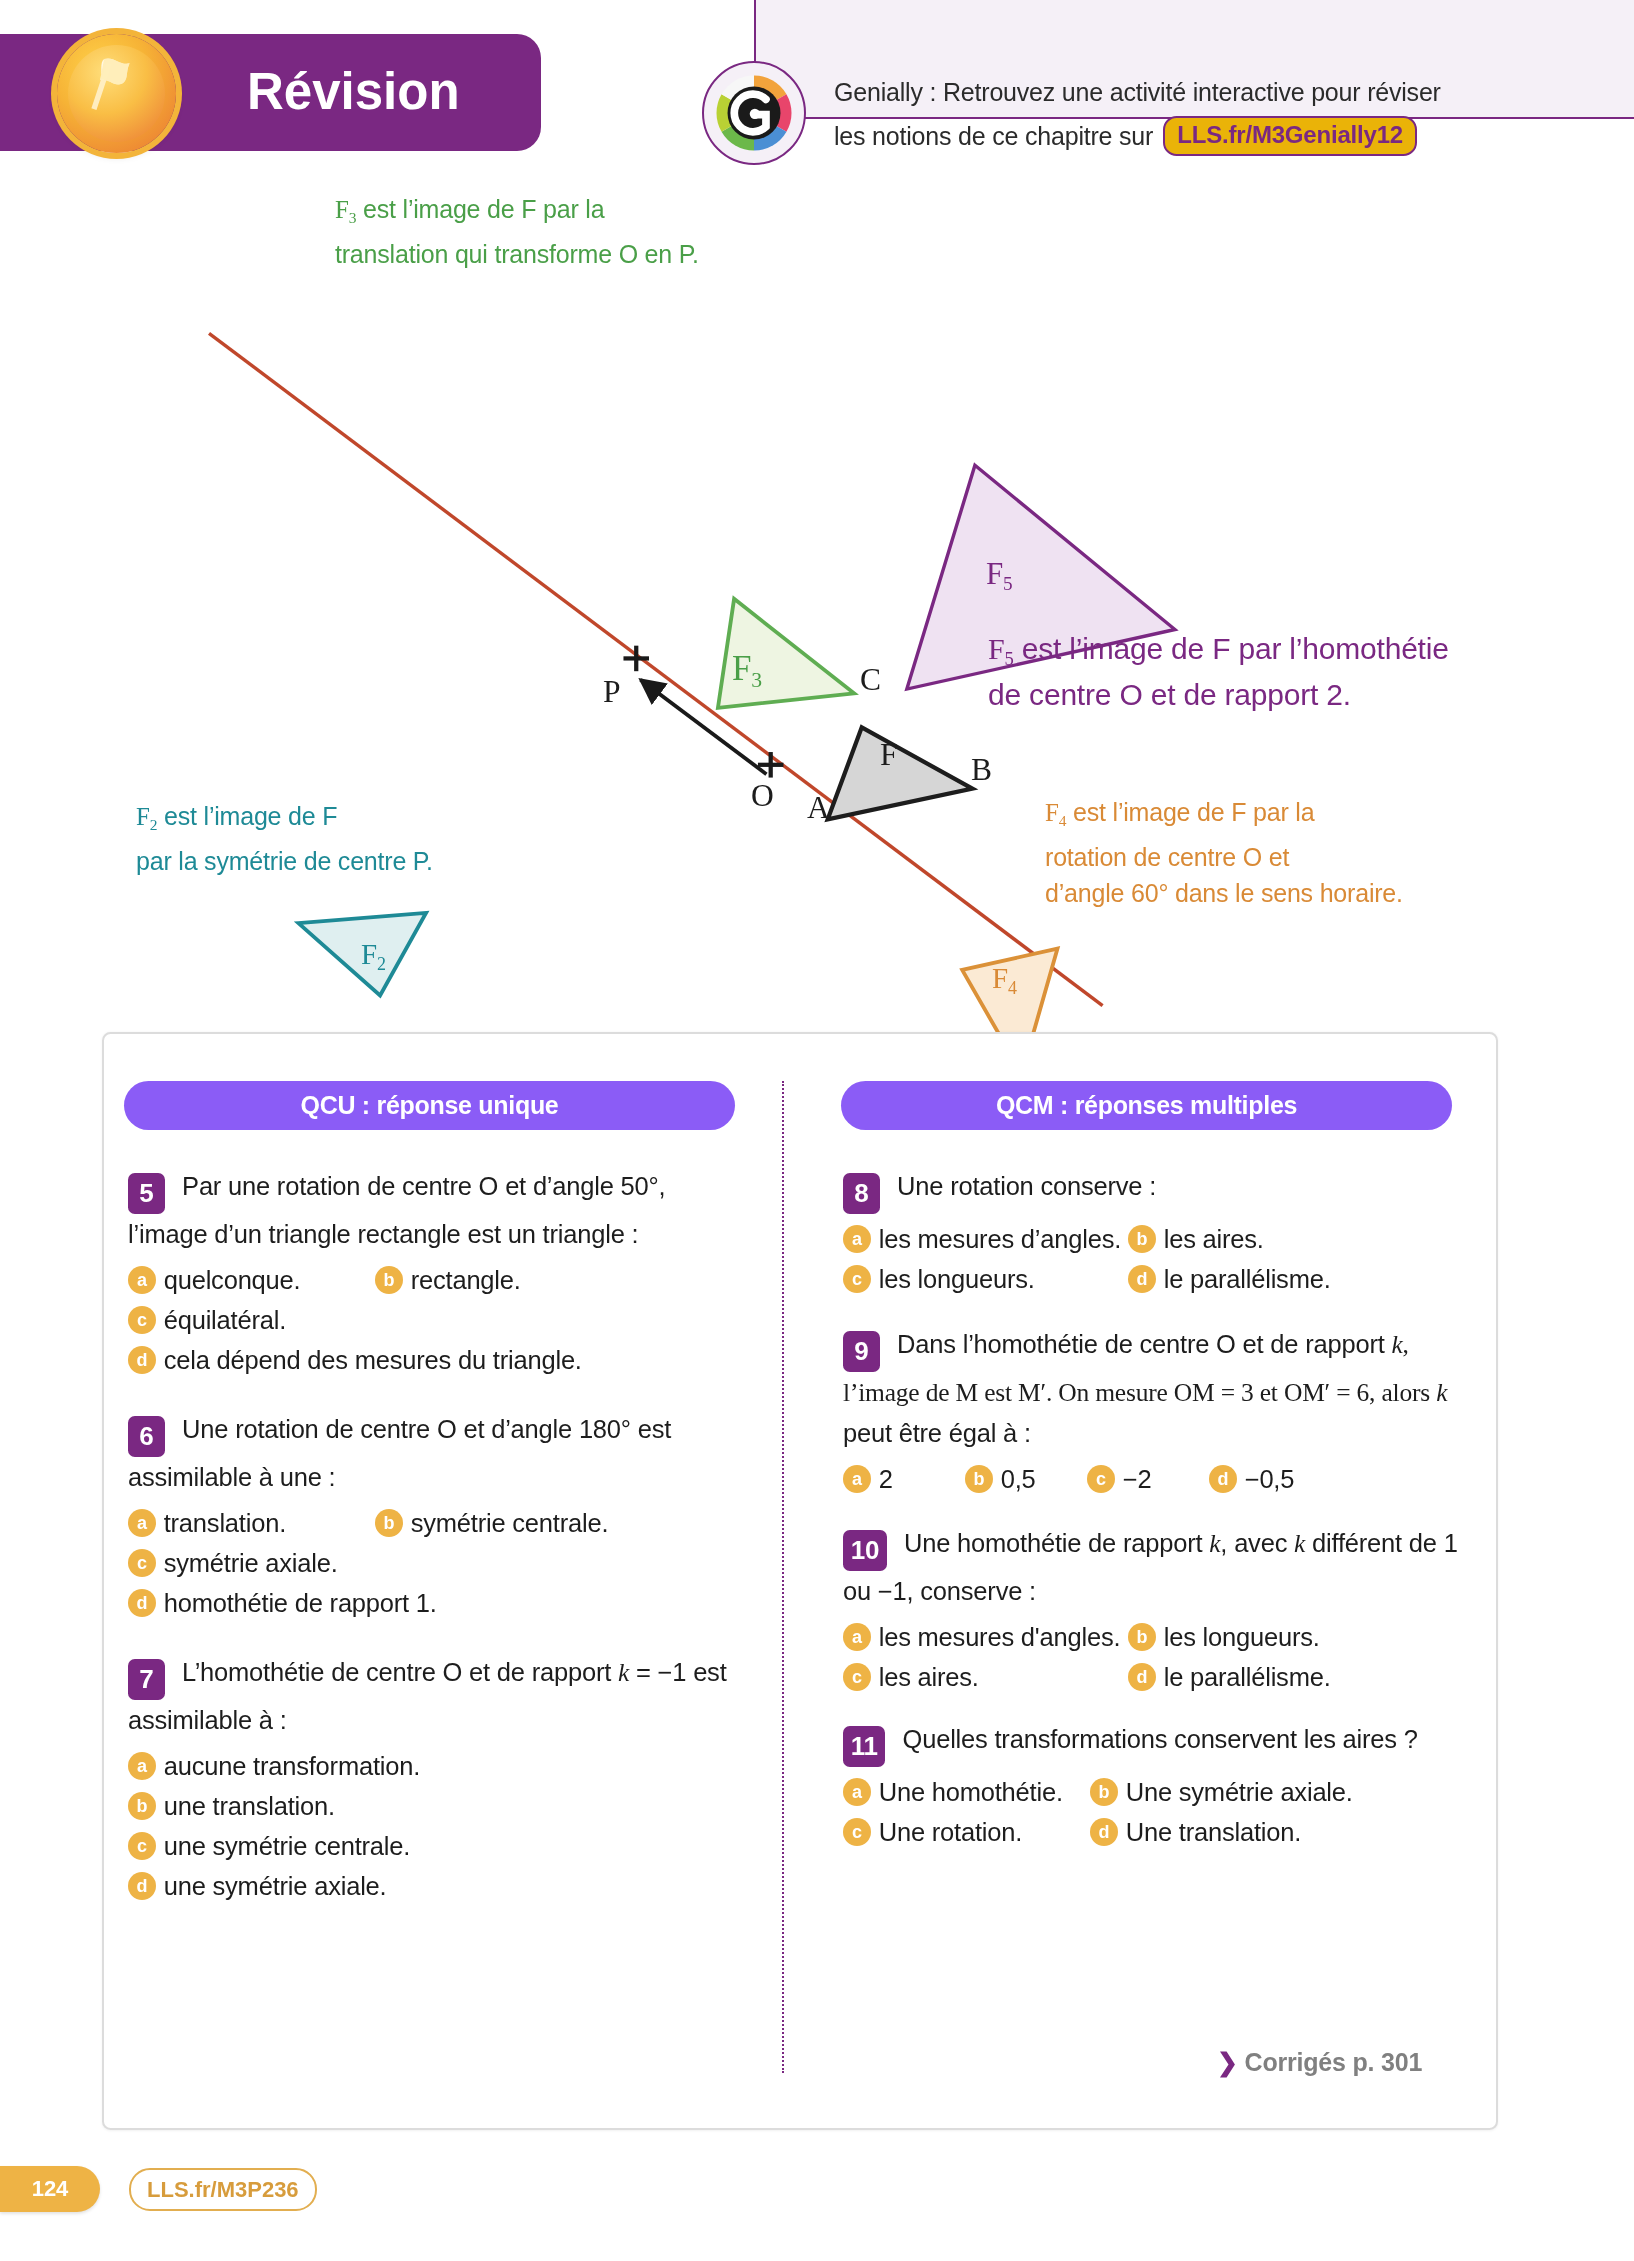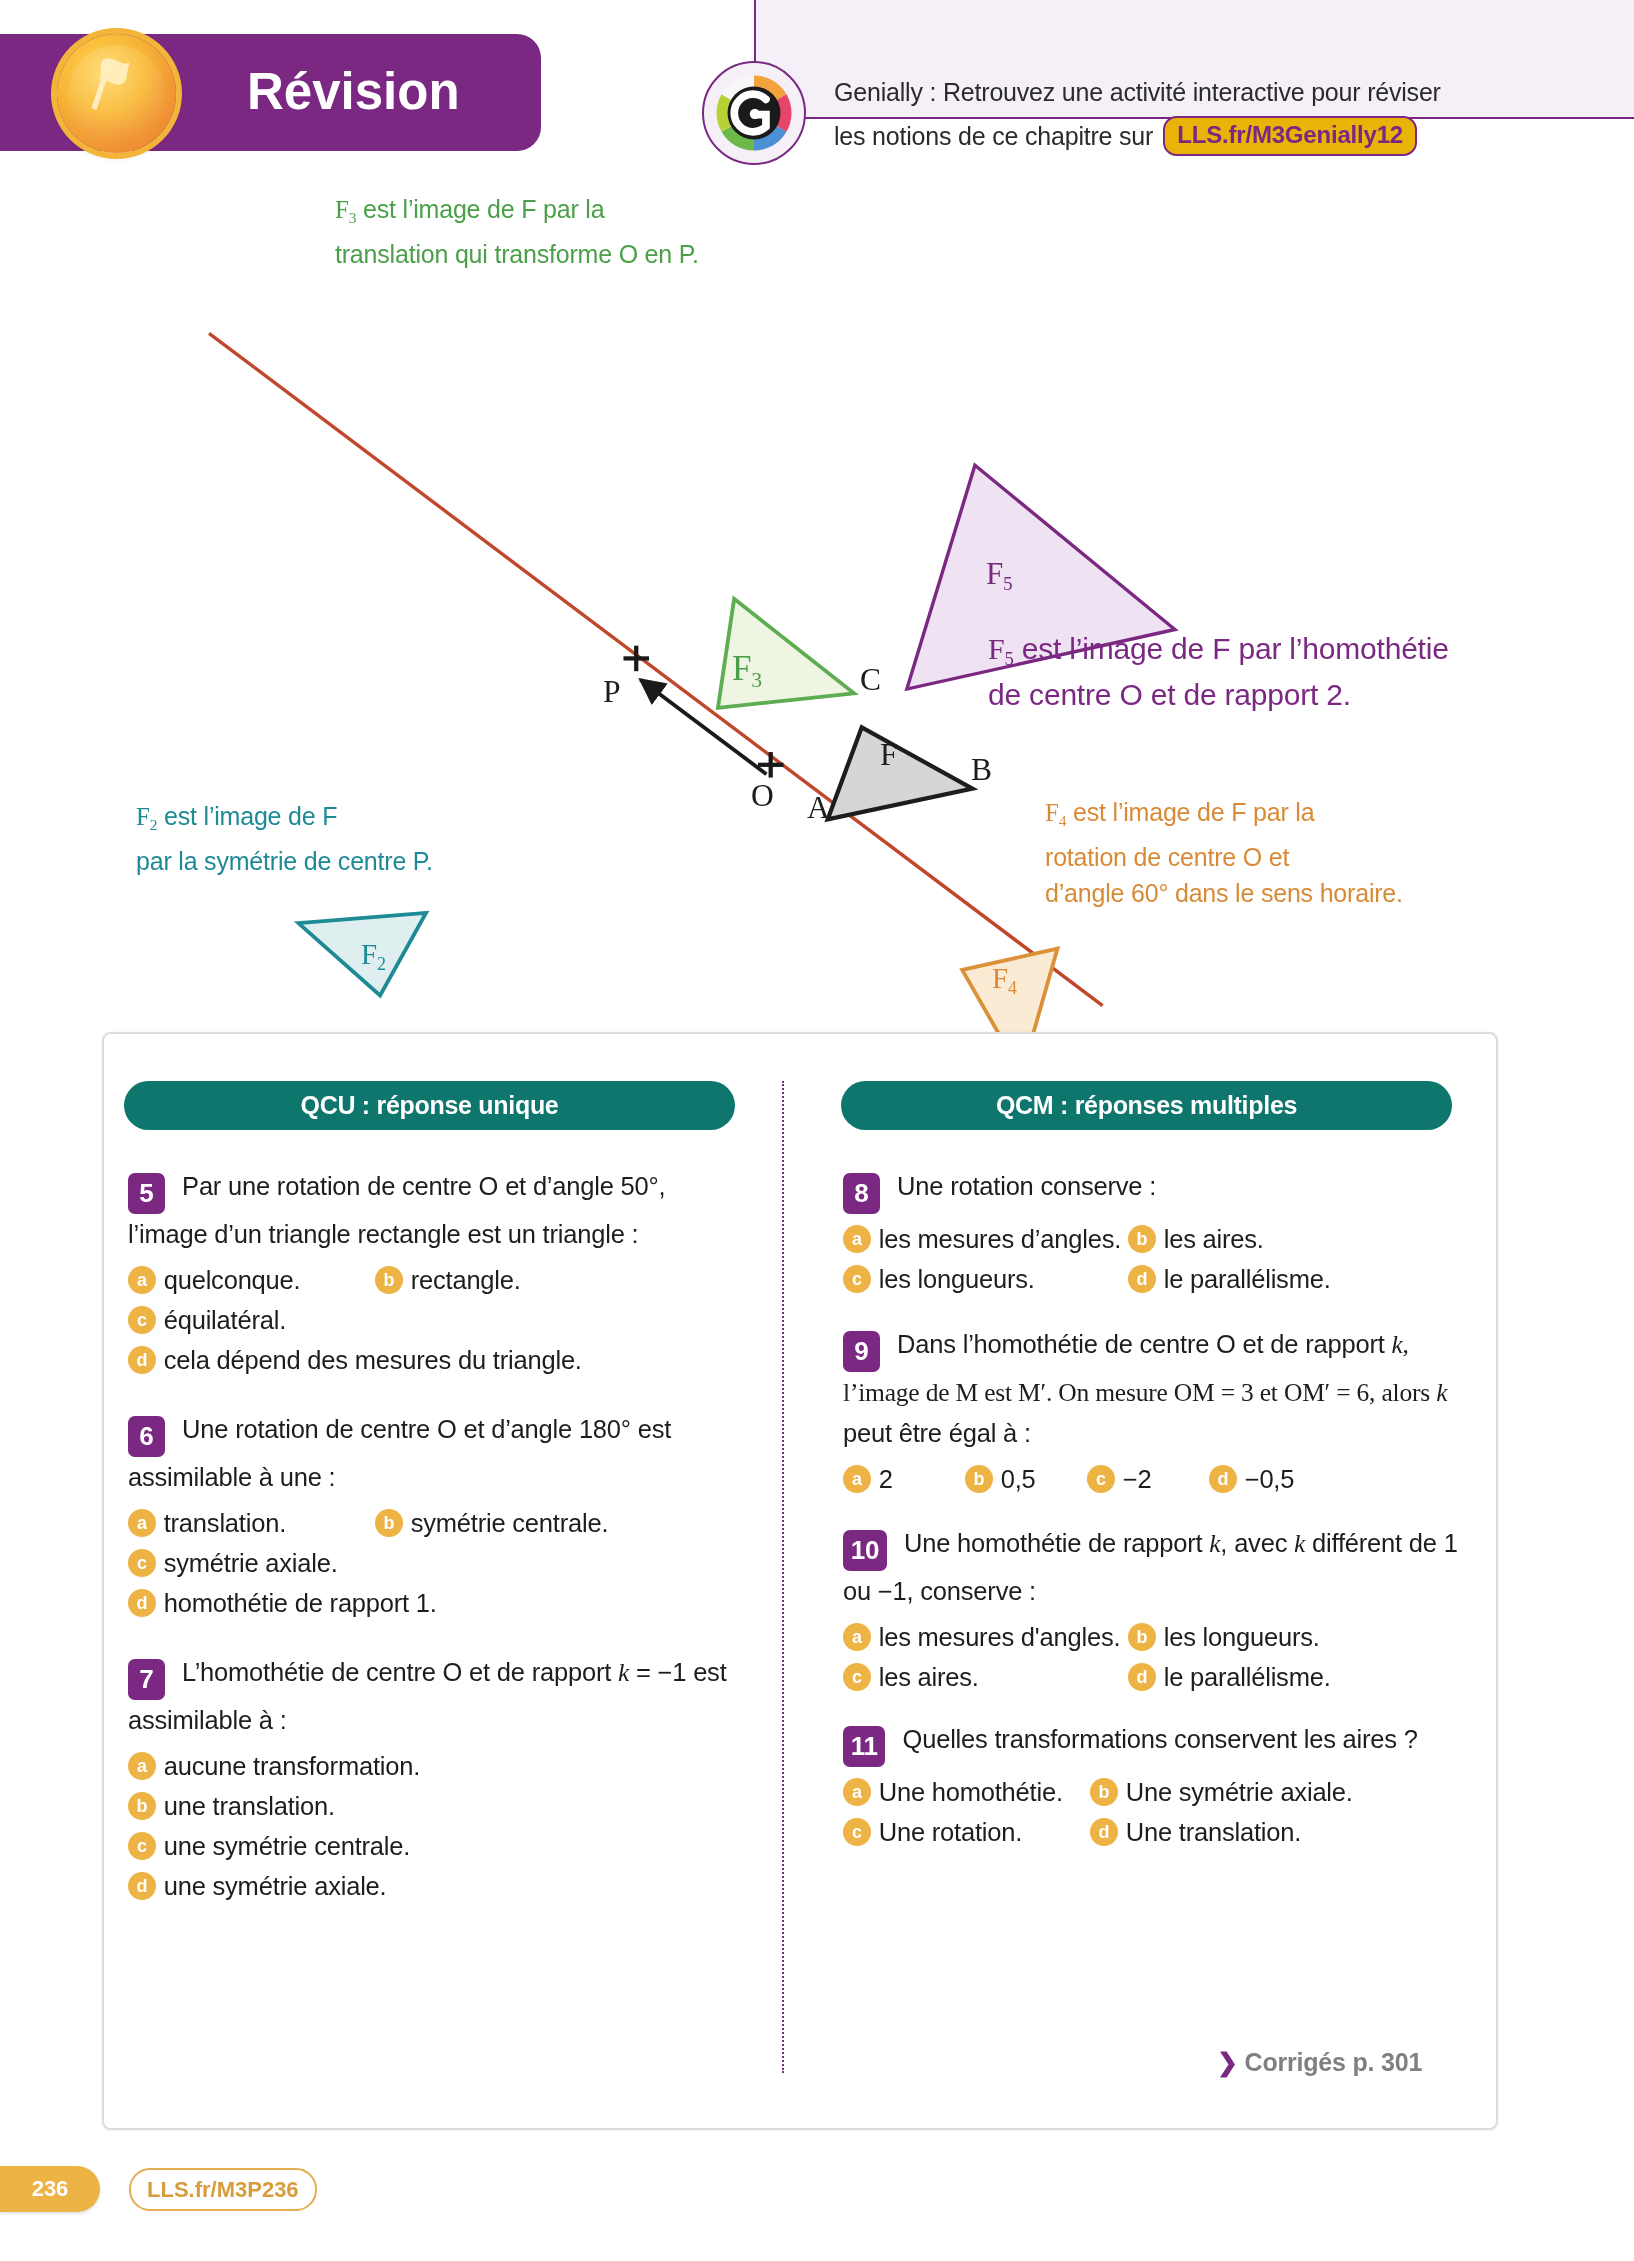--- a/index.html
+++ b/index.html
@@ -79,21 +79,21 @@
   #qcard {
     position:absolute; left:102px; top:1032px; width:1396px; height:1098px;
     background:#ffffff; border:2.6px solid #DCDCDC; border-radius:8.5px;
     box-shadow:0 0.9px 2.6px rgba(0,0,0,.06);
   }
   #col-divider {
     position:absolute; left:782px; top:1081px; width:0; height:992px;
     border-left:2.6px dotted #7A2882;
   }
   .pill {
-    position:absolute; height:49px; border-radius:25px; background:#0f766e;
+    position:absolute; height:49px; border-radius:25px; background:#8b5cf6;
     color:#ffffff; font-size:25px; font-weight:bold; letter-spacing:-0.3px;
     display:flex; align-items:center; justify-content:center;
   }
   #pill-qcu { left:124px; top:1081px; width:611px; }
   #pill-qcm { left:841px; top:1081px; width:611px; }
 
   .qcol { position:absolute; top:1166px; }
   #col-left  { left:128px; width:621px; }
   #col-right { left:843px; width:621px; }
 
@@ -474,15 +474,15 @@
         </div>
       </div>
     </div>
   </div>
 </div>
 
 <div id="corriges">
   <span class="chev">❯</span><span>Corrigés p. 301</span>
 </div>
 
-<div id="pagenum">236</div>
+<div id="pagenum">124</div>
 <div id="footer-code">LLS.fr/M3P236</div>
 
 
 </body></html>

